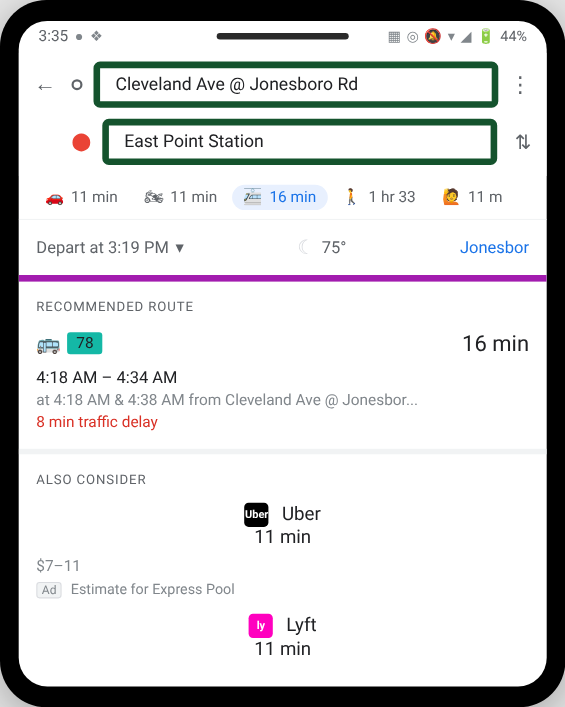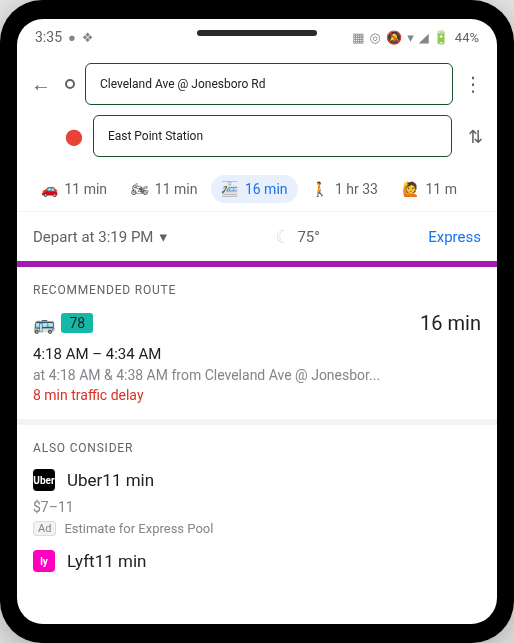--- a/index.html
+++ b/index.html
@@ -9,42 +9,42 @@
     .speaker { position: absolute; top: 30px; left: 50%; transform: translateX(-50%); width: 120px; height: 6px; background: #2a2a2a; border-radius: 3px; }
     .screen { width: 100%; height: 100%; background: #fff; border-radius: 26px; overflow: hidden; display: flex; flex-direction: column; }
     .statusbar { height: 36px; display: flex; align-items: center; justify-content: space-between; padding: 0 18px; font-size: 14px; color: #5f6368; }
     .status-left { display: flex; align-items: center; gap: 6px; }
     .status-right { display: flex; align-items: center; gap: 5px; font-size: 13px; }
     .header { display: flex; flex-direction: column; padding: 8px 14px 0 14px; background: #fff; }
     .search-row { display: flex; align-items: center; gap: 10px; margin-bottom: 10px; }
     .back-arrow { width: 24px; color: #5f6368; font-size: 20px; cursor: pointer; }
     .origin-circle { width: 10px; height: 10px; border: 2px solid #5f6368; border-radius: 50%; }
     .dest-pin { color: #ea4335; font-size: 16px; }
-    .search-input { flex: 1; height: 42px; border: 1px solid #14532d; border-radius: 6px; padding: 0 14px; font-size: 12px; color: #202124; background: #fff; }
+    .search-input { flex: 1; height: 42px; border: 6px solid #14532d; border-radius: 6px; padding: 0 14px; font-size: 16px; color: #202124; background: #fff; }
     .swap-icon { color: #5f6368; font-size: 18px; cursor: pointer; margin-left: 6px; }
     .overflow-icon { color: #5f6368; font-size: 20px; cursor: pointer; }
     .modes { display: flex; gap: 4px; padding: 8px 14px; overflow-x: hidden; border-bottom: 1px solid #f1f3f4; }
     .mode { display: flex; align-items: center; gap: 6px; padding: 6px 10px; font-size: 14px; color: #5f6368; border-radius: 18px; white-space: nowrap; cursor: pointer; }
     .mode.active { background: #e8f0fe; color: #1a73e8; }
     .controls { display: flex; align-items: center; justify-content: space-between; padding: 14px 16px; font-size: 15px; color: #5f6368; border-bottom: 6px solid #a21caf; }
     .depart { display: flex; align-items: center; gap: 6px; color: #5f6368; cursor: pointer; }
     .weather { display: flex; align-items: center; gap: 6px; color: #5f6368; }
     .options-link { color: #1a73e8; cursor: pointer; }
     .section { padding: 16px; }
     .section-label { font-size: 12px; letter-spacing: 0.8px; color: #5f6368; text-transform: uppercase; margin-bottom: 14px; }
     .route-row { display: flex; align-items: center; justify-content: space-between; margin-bottom: 10px; }
     .route-icons { display: flex; align-items: center; gap: 6px; }
     .bus-icon { font-size: 18px; color: #202124; }
     .badge { background: #14b8a6; color: #202124; font-weight: 400; padding: 2px 8px; border-radius: 3px; font-size: 14px; text-align: center; }
     .dur-big { font-size: 20px; color: #202124; }
     .times { font-size: 15px; color: #202124; margin-bottom: 4px; }
     .detail { font-size: 14px; color: #80868b; margin-bottom: 4px; white-space: nowrap; overflow: hidden; text-overflow: ellipsis; }
     .delay { font-size: 14px; color: #d93025; }
     .divider { height: 6px; background: #f1f3f4; }
-    .provider-row { display: flex; align-items: center; justify-content: flex-start; margin-bottom: 8px; }
+    .provider-row { display: flex; align-items: center; justify-content: space-between; margin-bottom: 8px; flex-direction: column; }
     .provider-left { display: flex; align-items: center; gap: 12px; }
     .provider-logo { width: 22px; height: 22px; border-radius: 4px; display: flex; align-items: center; justify-content: center; font-size: 10px; font-weight: 700; color: #fff; }
     .uber-logo { background: #000; }
     .lyft-logo { background: #ff00bf; }
     .provider-name { font-size: 17px; color: #202124; }
     .provider-dur { font-size: 17px; color: #202124; }
     .provider-sub { display: flex; justify-content: space-between; font-size: 14px; color: #80868b; margin-bottom: 6px; }
     .ad-row { display: flex; align-items: center; gap: 8px; font-size: 13px; color: #80868b; }
     .ad-badge { border: 1px solid #dadce0; padding: 0 4px; border-radius: 3px; font-size: 11px; background: #f1f3f4; }
     .moon { color: #dadce0; font-size: 18px; }
@@ -115,21 +115,21 @@
 
       <div class="controls">
         <div class="depart">
           <span>Depart at 3:19 PM</span>
           <span>▾</span>
         </div>
         <div class="weather">
           <span class="moon">☾</span>
           <span>75°</span>
         </div>
-        <span class="options-link">Express</span>
+        <span class="options-link">Jonesbor</span>
       </div>
 
       <div class="section">
         <div class="section-label">RECOMMENDED ROUTE</div>
         <div class="route-row">
           <div class="route-icons">
             <span class="bus-icon">🚌</span>
             <span class="badge">78</span>
           </div>
           <span class="dur-big">16 min</span>

